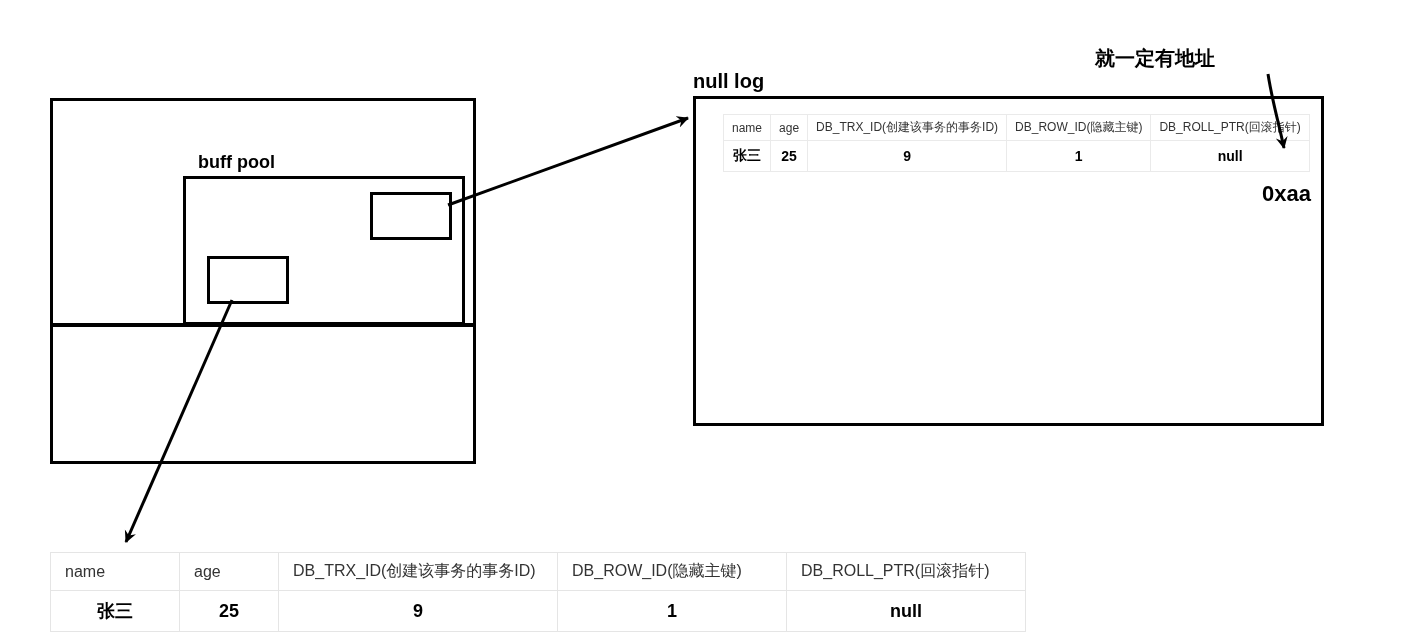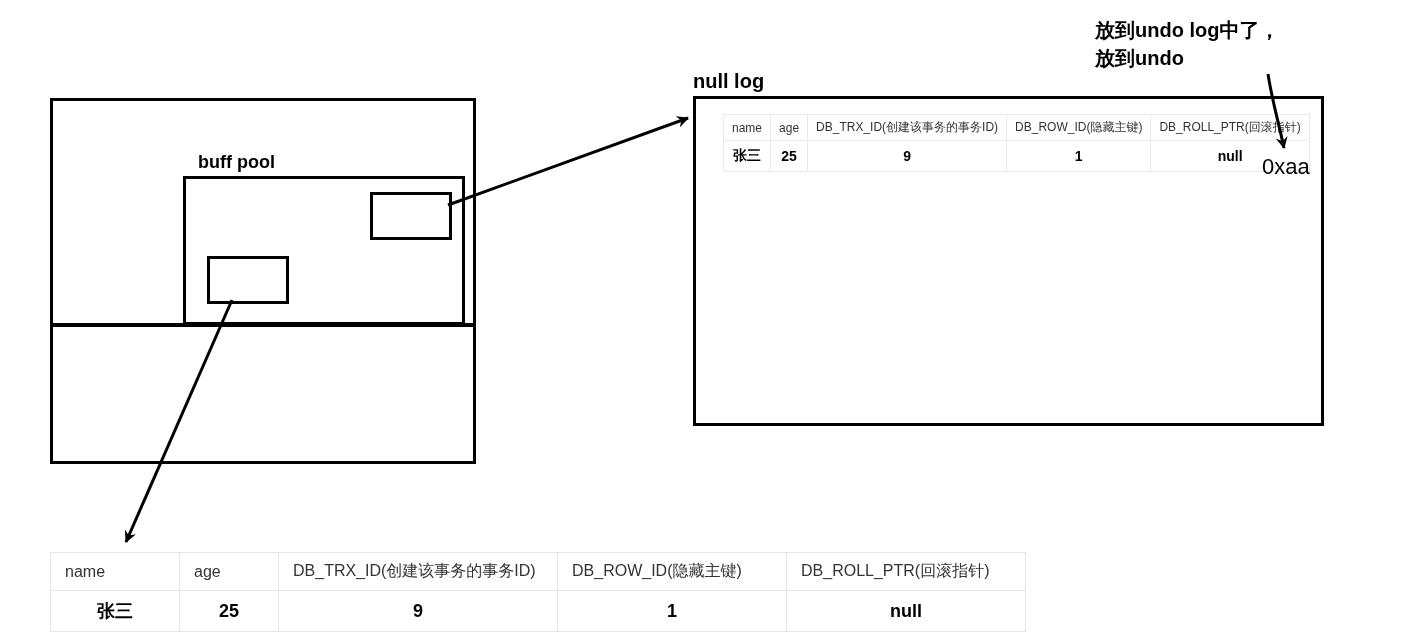--- a/index.html
+++ b/index.html
@@ -11,21 +11,21 @@
     font-family: "Microsoft YaHei", Arial, sans-serif;
     color: #000;
     position: relative;
     overflow: hidden;
   }
   .abs { position: absolute; }
   .box { border: 3px solid #000; background: #fff; }
   .label { font-weight: bold; font-size: 18px; }
   .big-label { font-weight: bold; font-size: 20px; }
   .anno { font-weight: bold; font-size: 20px; line-height: 1.4; }
-  .addr { font-weight: normal; font-size: 22px; }
+  .addr { font-weight: bold; font-size: 22px; margin-top: 27px; }
 
   
   table.data {
     border-collapse: collapse;
     background: #fff;
   }
   table.data th, table.data td {
     border: 1px solid #e5e5e5;
     padding: 8px 14px;
     font-size: 16px;
@@ -98,22 +98,22 @@
       <td class="value">1</td>
       <td class="value">null</td>
     </tr>
   </tbody>
     </table>
 </div>
 
 <div class="abs addr" style="left:1262px; top:154px;">0xaa</div>
 
 <div class="abs anno" style="left:1095px; top:16px; width:300px;">
-  <span>放到undo log中了，</span><br>
-  <span>放到undo</span>
+  <br>
+  <span>就一定有地址</span>
 </div>
 
 <div class="abs" style="left:50px; top:552px;">
   <table class="data">
     <tbody>
         <tr>
       <th style="width:100px;">name</th>
       <th style="width:70px;">age</th>
       <th style="width:250px;">DB_TRX_ID(创建该事务的事务ID)</th>
       <th style="width:200px;">DB_ROW_ID(隐藏主键)</th>

